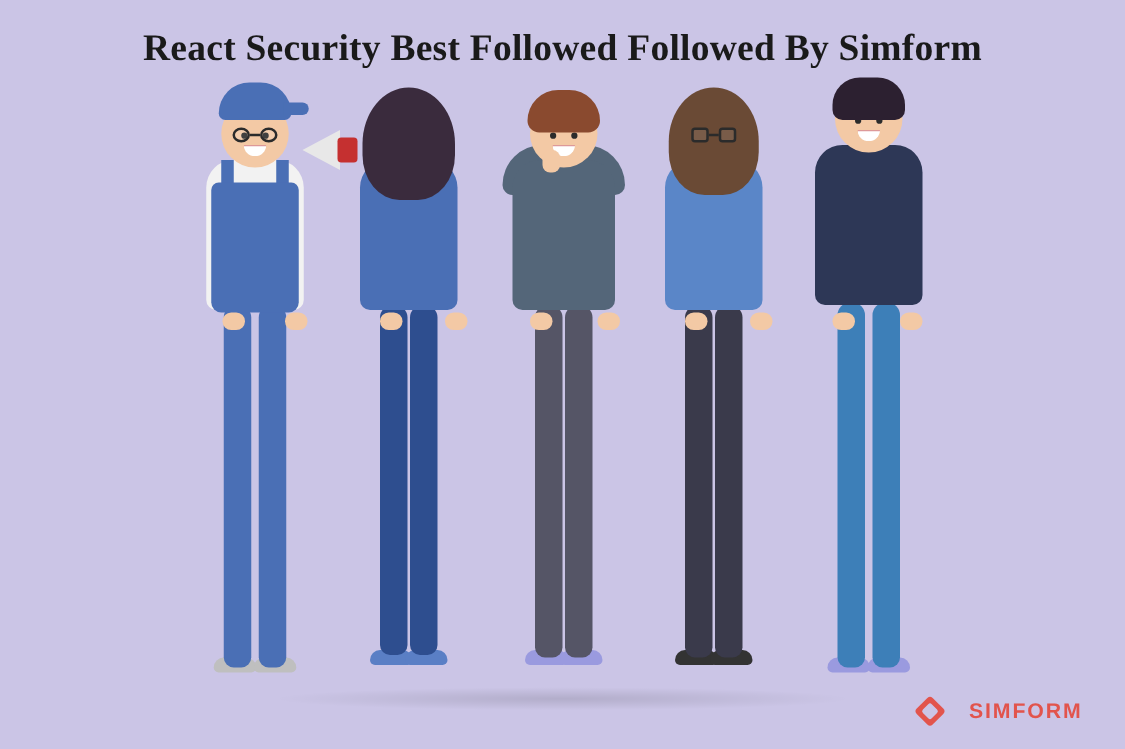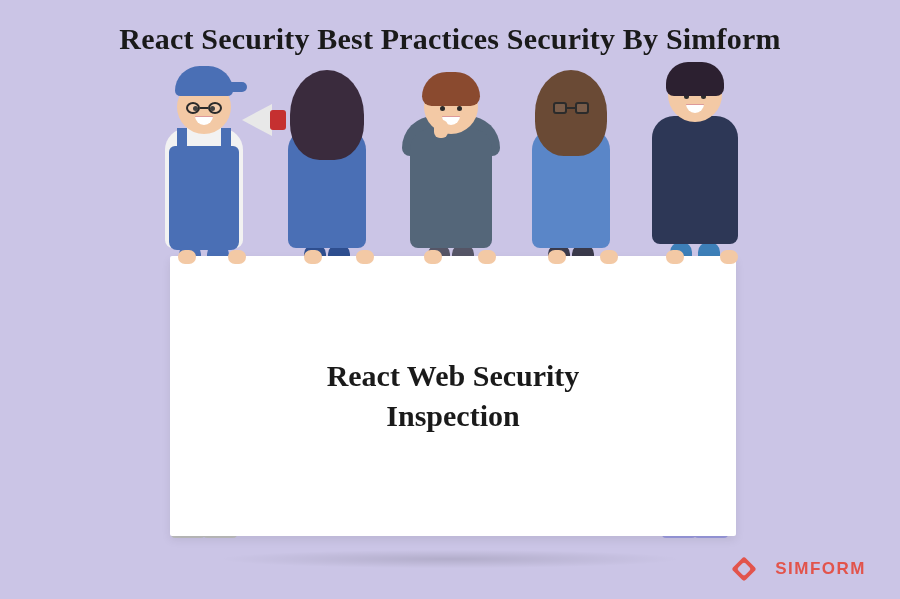--- a/index.html
+++ b/index.html
@@ -327,21 +327,21 @@
     font-family: Arial, Helvetica, sans-serif;
     font-weight: 800;
     font-size: 17px;
     letter-spacing: 1.5px;
     color: #e2544c;
   }
 </style>
 </head>
 <body>
 
-<h1 class="heading">React Security Best Practices Security By Simform</h1>
+<h1 class="heading">React Security Best Followed Followed By Simform</h1>
 
 <div class="stage">
 
   <div class="people">
 
     <div class="person" id="p1">
       <div class="head">
         <div class="cap"></div>
         <div class="glasses">
             <span class="gl"></span>
@@ -423,24 +423,20 @@
       </div>
       <div class="torso"></div>
       <div class="leg legL"></div>
         <div class="leg legR"></div>
       <div class="foot footL"></div>
         <div class="foot footR"></div>
     </div>
 
   </div>
 
-  <div class="card">
-    <div class="card-text">React Web Security
-Inspection</div>
-  </div>
 
   <div class="hand h1"></div>
   <div class="hand h2"></div>
   <div class="hand h3"></div>
   <div class="hand h4"></div>
   <div class="hand h5"></div>
   <div class="hand h6"></div>
   <div class="hand h7"></div>
   <div class="hand h8"></div>
   <div class="hand h9"></div>

